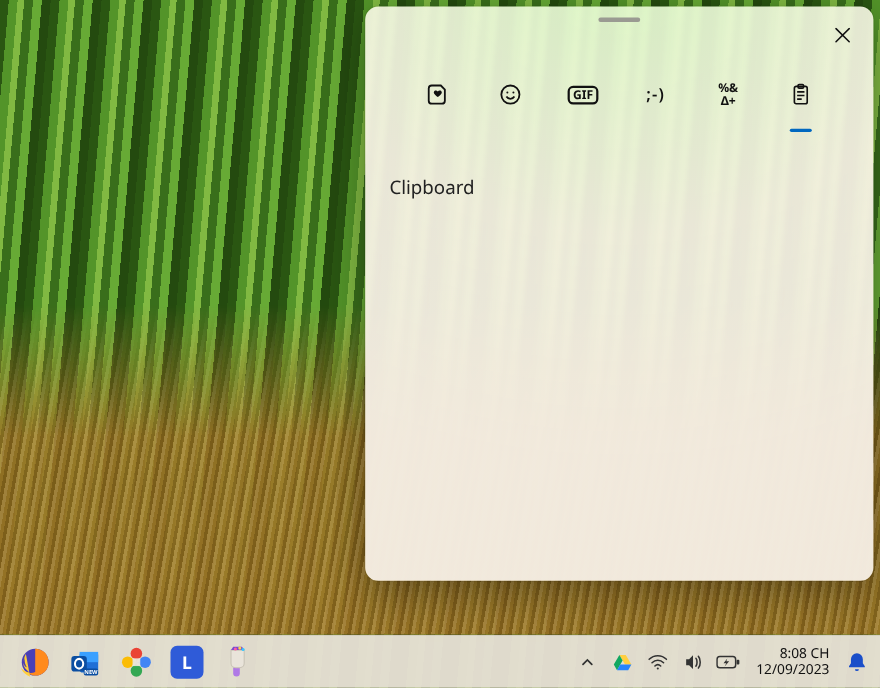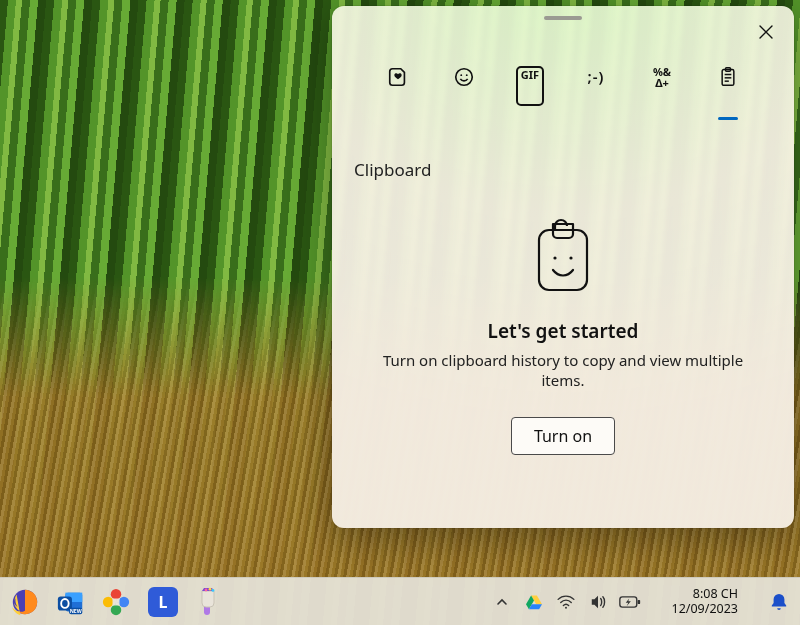--- a/index.html
+++ b/index.html
@@ -44,21 +44,21 @@
     position:absolute; top:12px; right:14px; width:28px; height:28px;
     display:flex; align-items:center; justify-content:center;
     border-radius:4px; color:#222;
   }
 
   .tabs{
     position:absolute; top:60px; left:0; right:0;
     display:flex; justify-content:center; gap:26px;
   }
   .tabs .tab{
-    width:40px; height:40px; display:flex; justify-content:center;
+    width:40px; height:40px; display:flex; align-items:center; justify-content:center;
     font-size:18px; color:#111; border-radius:6px; position:relative;
   }
   .tabs .tab.active::after{
     content:""; position:absolute; bottom:-14px; width:20px; height:3px;
     border-radius:2px; background:#0067c0;
   }
   .tabs .giflabel{font-family:inherit;font-weight:700;font-size:11px;border:2px solid #111;border-radius:5px;padding:1px 3px;line-height:1;}
   .tabs .kaolabel{font-weight:600;font-size:15px;letter-spacing:1px;}
   .tabs .symlabel{font-weight:700;font-size:11px;line-height:1;text-align:center;}
 
@@ -84,26 +84,26 @@
   
   #taskbar{
     position:absolute; left:0; right:0; bottom:0; height:48px;
     background: rgba(234,229,219,.92);
     border-top:1px solid rgba(0,0,0,.08);
     display:flex; align-items:center; justify-content:space-between;
     padding:0 10px 0 4px;
   }
   .task-left{ display:flex; align-items:center; gap:2px; margin-left:6px;}
   .task-left .app{
-    width:44px; height:40px; display:flex; align-items:center; 
+    width:44px; height:40px; display:flex; align-items:center; justify-content:center;
     border-radius:4px;
   }
   .tray{ display:flex; align-items:center; gap:10px; color:#333; }
   .tray .icn{ width:22px; height:22px; display:flex;align-items:center;justify-content:center;}
-  .clock{ text-align:right; font-size:12.5px; line-height:1.15; color:#111; margin:0 20px; }
+  .clock{ text-align:right; font-size:12.5px; line-height:1.15; color:#111; margin:0 4px; }
   .bell{ color:#1a4ec9; }
 
   
   svg{display:block}
 
   
   .tile{width:30px;height:30px;border-radius:6px;display:flex;align-items:center;justify-content:center;font-weight:700;color:#fff;font-size:16px;}
 </style>
 </head>
 <body>
@@ -150,33 +150,20 @@
         <rect x="9" y="2" width="6" height="4" rx="1.2"></rect>
         <line x1="8" y1="10" x2="16" y2="10"></line>
           <line x1="8" y1="14" x2="16" y2="14"></line>
           <line x1="8" y1="18" x2="13" y2="18"></line>
       </svg>
     </div>
   </div>
 
   <div class="section-title">Clipboard</div>
 
-  <div class="empty">
-    <svg class="big-icon" width="64" height="80" viewBox="0 0 64 80" fill="none" stroke="#111" stroke-width="2.2" stroke-linejoin="round">
-      <rect x="8" y="12" width="48" height="60" rx="10"></rect>
-      <path d="M24 12v-4a6 6 0 0 1 12 0"></path>
-      <path d="M22 6h20v10a4 4 0 0 1-4 4H26a4 4 0 0 1-4-4V6z"></path>
-      <circle cx="24" cy="40" r="1.6" fill="#111" stroke="none"></circle>
-      <circle cx="40" cy="40" r="1.6" fill="#111" stroke="none"></circle>
-      <path d="M22 52c3 4 7 5.5 10 5.5s7-1.5 10-5.5" stroke-linecap="round"></path>
-    </svg>
-    <h2>Let's get started</h2>
-    <p>Turn on clipboard history to copy and view multiple items.</p>
-    <button>Turn on</button>
-  </div>
 </div>
 
 <div id="taskbar">
   <div class="task-left">
     <div class="app">
       <svg width="30" height="30" viewBox="0 0 32 32">
         <circle cx="16" cy="16" r="13" fill="#4a3fb5"></circle>
         <path d="M16 3c7 0 13 6 13 13s-6 13-13 13c-5 0-7-3-7-3 6 2 10-2 10-7 0-4-2-6-2-6 3 0 5 2 5 2 0-5-5-9-5-9 6 1 8 6 8 6 1-4-2-7-2-7 4 2 6 7 6 11 0 8-6 13-13 13" fill="#ff8a1d"></path>
         <path d="M7 8c-2 3-2 7-2 7 0-1 1-3 1-3-1 5 2 9 2 9-3-1-4-5-4-5 1 7 7 10 7 10-6 0-9-5-9-5 2 7 9 9 9 9" fill="#ffce3a"></path>
       </svg>

